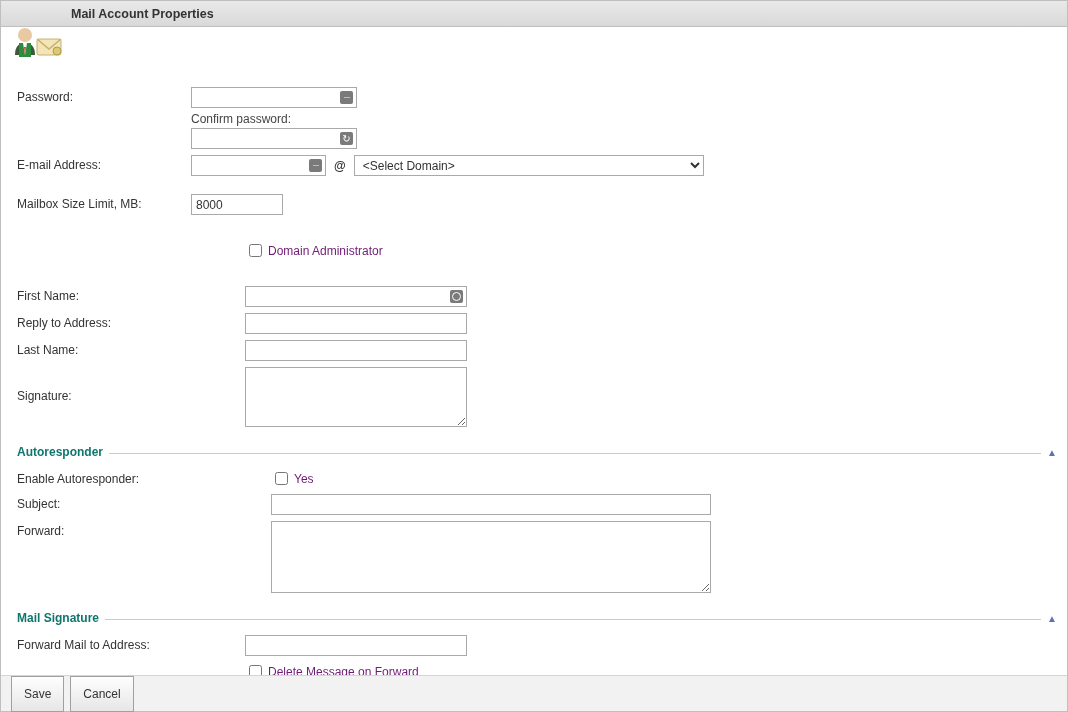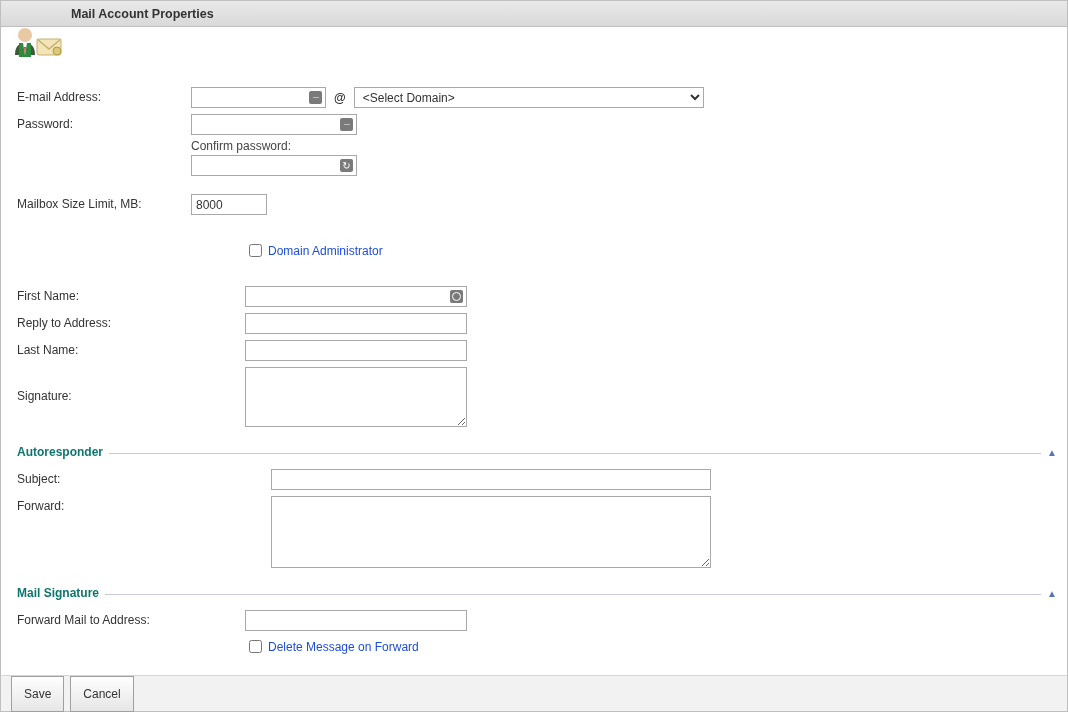--- a/index.html
+++ b/index.html
@@ -68,37 +68,37 @@
     padding: 2px 4px;
     border: 1px solid #a9a9a9;
     background: #fff;
     color: #333;
   }
   input[type=text], input[type=password] { height: 21px; }
   select { height: 21px; background: #fff; }
   textarea { resize: both; }
   .w-mail  { width: 135px; }
   .w-pwd   { width: 166px; }
-  .w-mbox  { width: 76px; }
+  .w-mbox  { width: 92px; }
   .w-name  { width: 222px; }
   .w-sig   { width: 222px; height: 60px; }
   .w-subj  { width: 440px; }
   .w-msg   { width: 440px; height: 72px; }
   .w-fwd   { width: 222px; }
   .w-domain{ width: 350px; }
   .at-sign { margin: 0 8px; font-weight: bold; }
   .sublabel {
     font-size: 12px;
     color: #444;
     margin-top: 2px;
     margin-bottom: 2px;
   }
   .checkbox-row { display: flex; align-items: center; }
   .checkbox-row input[type=checkbox] { margin-right: 6px; width:13px; height:13px; }
-  .checkbox-row label { color: #1d4ed8; }
+  .checkbox-row label { color: #701a75; }
   .section {
     margin-top: 18px;
   }
   .section-header {
     display: flex;
     align-items: center;
     margin: 10px 0 10px 0;
     position: relative;
   }
   .section-title {
@@ -201,48 +201,48 @@
       <path d="M26 14 L38 24 L50 14" fill="none" stroke="#c7b06f" stroke-width="1.5"></path>
       <circle cx="46" cy="26" r="4" fill="#d9c97a" stroke="#b89b40"></circle>
     </svg>
   </div>
 
   <div class="content">
 
     <div class="spacer20"></div>
 
     <div class="form-row">
-      <div class="label-col">E-mail Address:</div>
-      <div class="field-col">
-        <span class="field-icon">
-          <input type="text" class="w-mail" value="" style="">
-          <span class="inner-icon dots"></span>
-        </span>
-        <span class="at-sign">@</span>
-        <select class="w-domain">
-          <option>&lt;Select Domain&gt;</option>
-        </select>
-      </div>
-    </div>
-
-    <div class="form-row">
       <div class="label-col">Password:</div>
       <div class="field-col" style="flex-direction:column; align-items:flex-start;">
         <span class="field-icon">
           <input type="password" class="w-pwd" value="" style="">
           <span class="inner-icon dots"></span>
         </span>
         <div class="sublabel" style="margin-top:4px;">Confirm password:</div>
         <span class="field-icon">
           <input type="password" class="w-pwd" value="" style="">
           <span class="inner-icon refresh"></span>
         </span>
       </div>
     </div>
 
+    <div class="form-row">
+      <div class="label-col">E-mail Address:</div>
+      <div class="field-col">
+        <span class="field-icon">
+          <input type="text" class="w-mail" value="" style="">
+          <span class="inner-icon dots"></span>
+        </span>
+        <span class="at-sign">@</span>
+        <select class="w-domain">
+          <option>&lt;Select Domain&gt;</option>
+        </select>
+      </div>
+    </div>
+
     <div class="spacer12"></div>
 
     <div class="form-row">
       <div class="label-col">Mailbox Size Limit, MB:</div>
       <div class="field-col">
         <input type="text" class="w-mbox" value="8000" style="">
       </div>
     </div>
 
     <div class="spacer20"></div>
@@ -290,20 +290,29 @@
       </div>
     </div>
 
     <div class="section">
       <div class="section-header">
         <span class="section-title">Autoresponder</span>
         <div class="section-line"></div>
         <span class="collapse-arrow">▲</span>
       </div>
 
+      <div class="form-row">
+        <div class="label-col">Enable Autoresponder:</div>
+        <div class="field-col indent3">
+          <div class="checkbox-row">
+            <input type="checkbox" style="">
+            <label>Yes</label>
+          </div>
+        </div>
+      </div>
 
       <div class="form-row">
         <div class="label-col">Subject:</div>
         <div class="field-col indent3">
           <input type="text" class="w-subj" value="" style="">
         </div>
       </div>
 
       <div class="form-row">
         <div class="label-col">Forward:</div>

